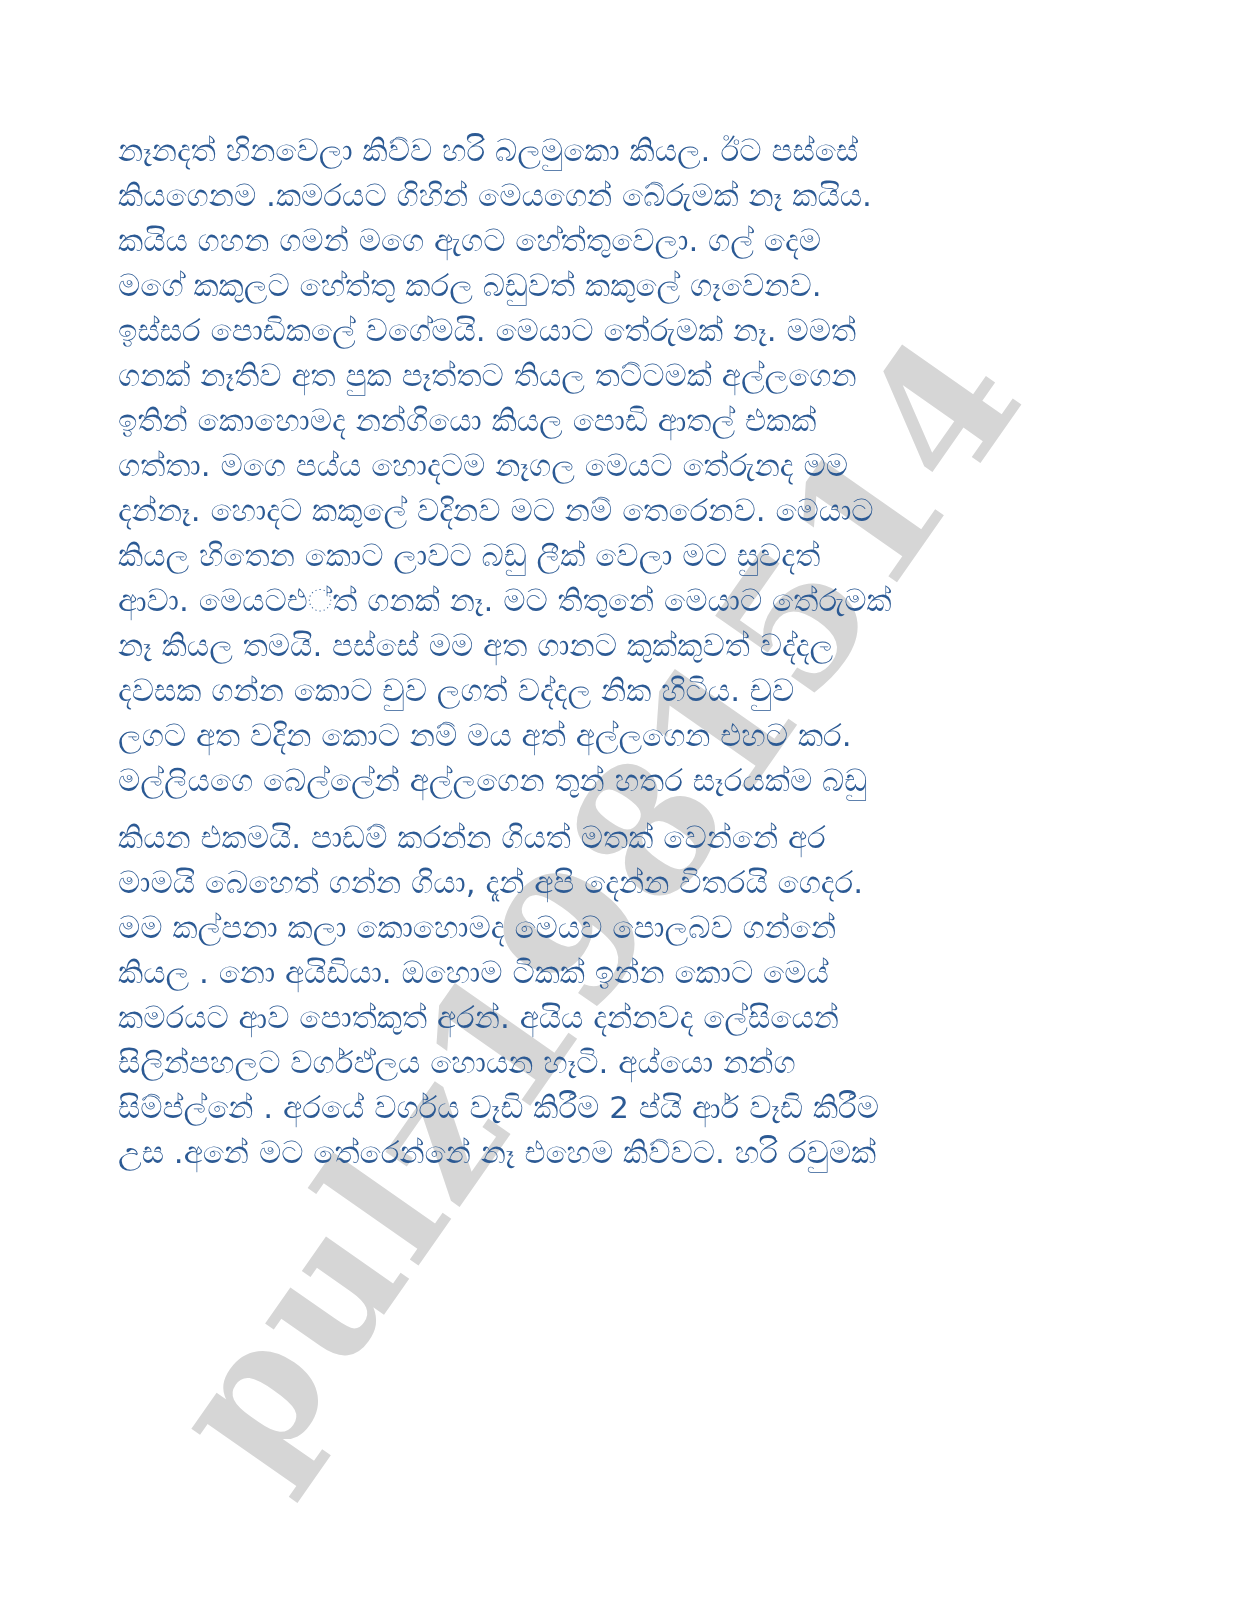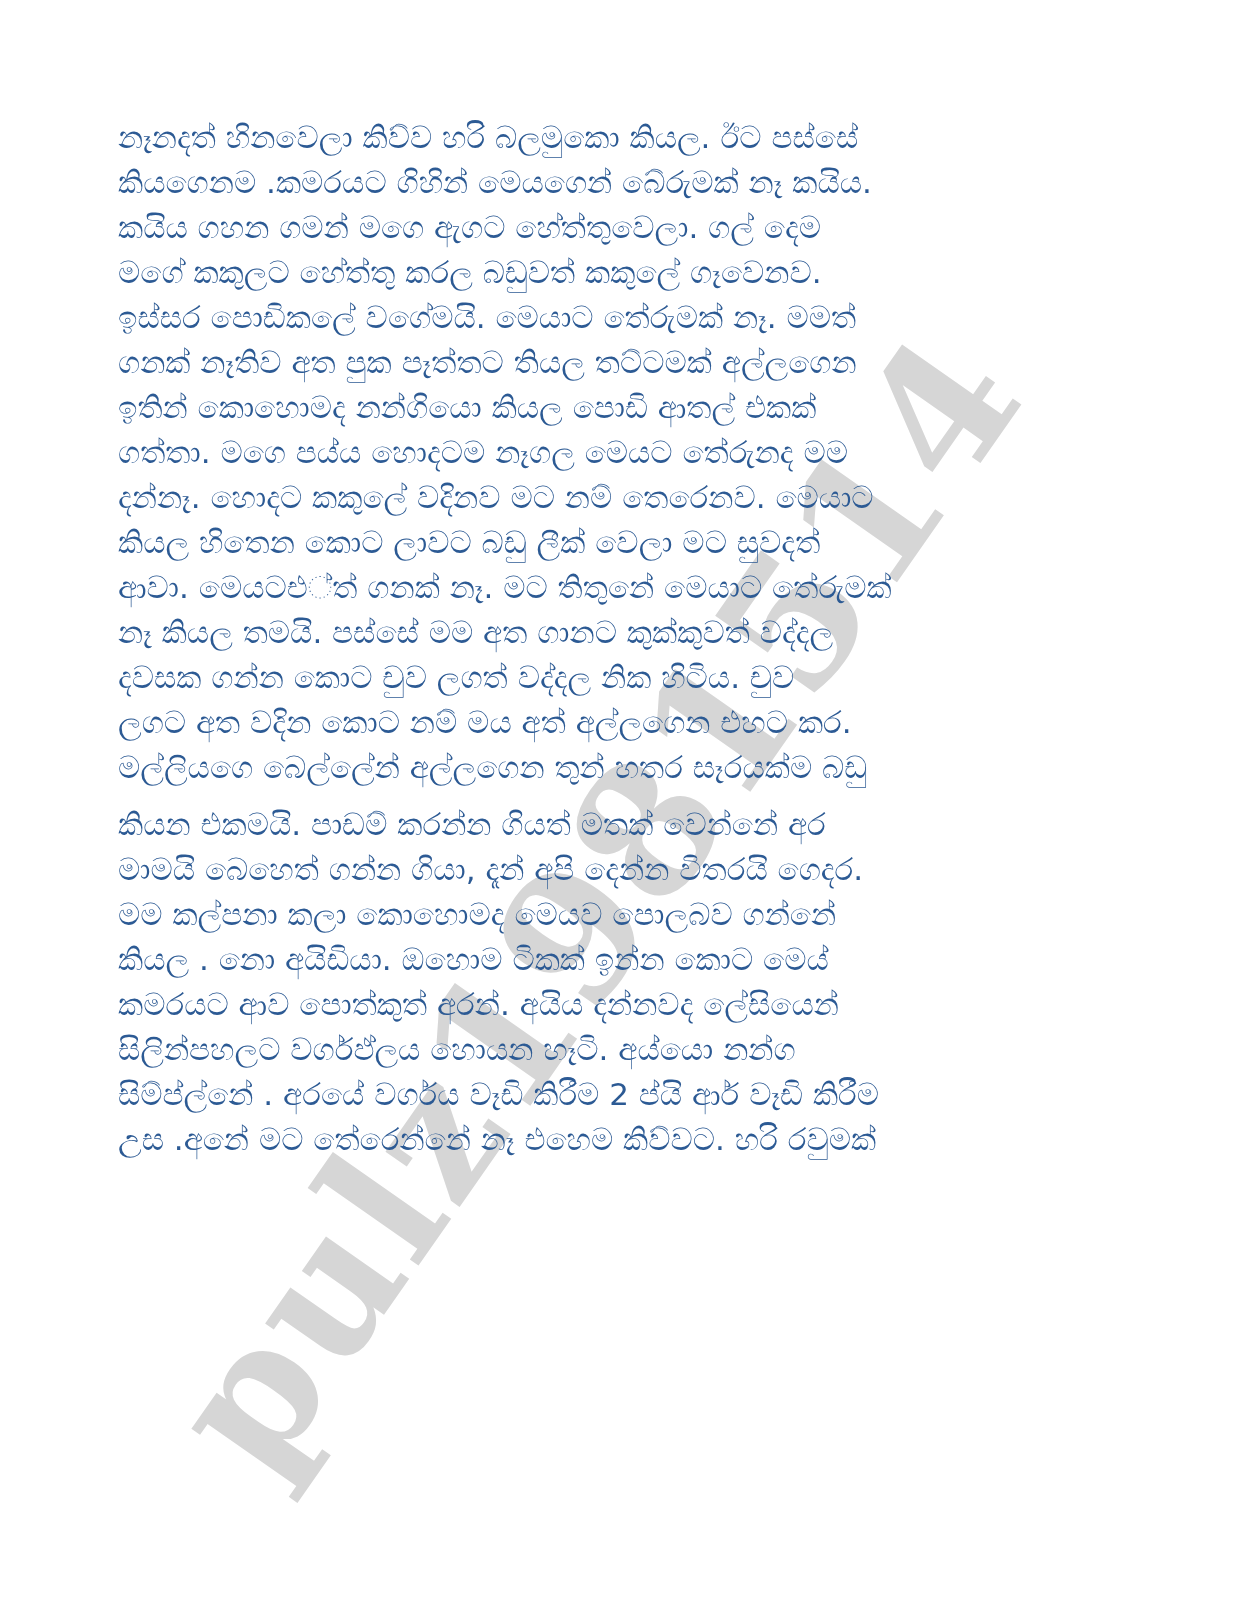--- a/index.html
+++ b/index.html
@@ -29,21 +29,21 @@
     font-weight: bold;
     letter-spacing: 4px;
     color: #d6d6d6;
     z-index: 0;
     white-space: nowrap;
     user-select: none;
   }
   .content {
     position: absolute;
     left: 118px;
-    top: 115px;
+    top: 128px;
     width: 1010px;
     z-index: 1;
     color: #2c5a94;
     font-size: 31px;
   }
   .paragraph { margin: 0; }
   .paragraph + .paragraph { margin-top: 12px; }
   .line {
     height: 45px;
     line-height: 45px;

